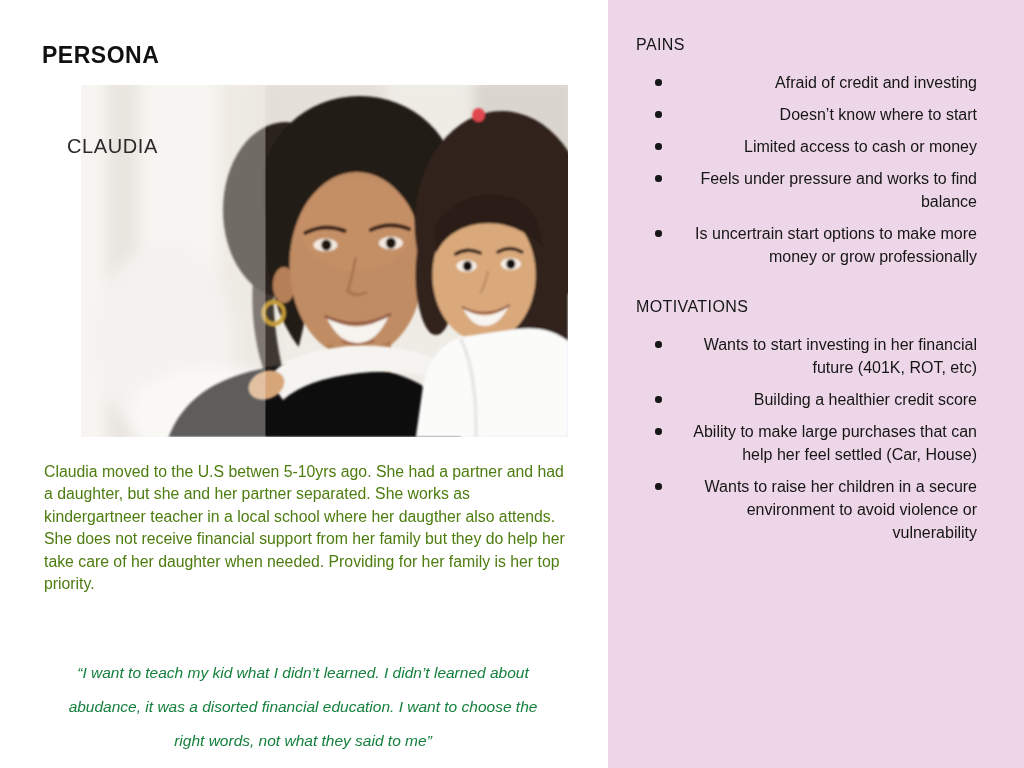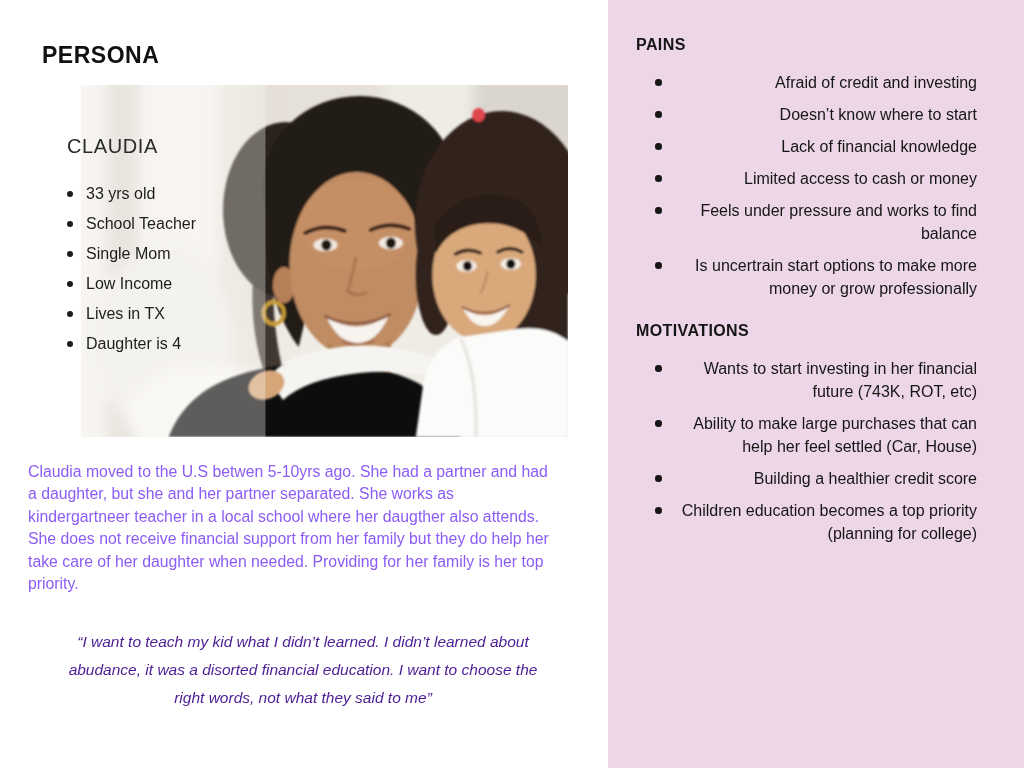--- a/index.html
+++ b/index.html
@@ -20,29 +20,29 @@
   .photo { position:absolute; left:40px; top:85px; width:528px; height:352px; overflow:hidden;padding-left:41px; }
   .photo svg { display:block; width:100%; height:100%; }
 
   .photo-name { position:absolute; left:27px; top:50px; font-size:20px; letter-spacing:0.6px;
                 color:#2b2b2b; }
   .trait-list { position:absolute; left:25px; top:94px; list-style:none; }
   .trait-list li { position:relative; padding-left:21px; font-size:16px; line-height:30px; color:#1d1d1d; }
   .trait-list li::before { content:''; position:absolute; left:2px; top:12px; width:6px; height:6px;
                            border-radius:50%; background:#1b1b1b; }
 
-  .bio { position:absolute; left:28px; top:461px; width:530px; font-size:15.8px;
-         line-height:22.4px; color:#8b5cf6; }
+  .bio { position:absolute; left:44px; top:461px; width:530px; font-size:15.8px;
+         line-height:22.4px; color:#4d7c0f; }
 
-  .quote { position:absolute; left:64px; top:628px; width:478px; text-align:center;
-           font-style:italic; font-size:15.5px; line-height:28px; color:#4c1d95; }
+  .quote { position:absolute; left:64px; top:656px; width:478px; text-align:center;
+           font-style:italic; font-size:15.5px; line-height:34px; color:#15803d; }
 
-  .section-heading { font-size:16px; font-weight:bold; letter-spacing:0.4px; color:#161616;
+  .section-heading { font-size:16px; font-weight:normal; letter-spacing:0.4px; color:#161616;
                      margin-bottom:17px; }
-  .section-heading.motivations { margin-top:22px; }
+  .section-heading.motivations { margin-top:30px; }
   .pm-list { list-style:none; padding-left:36px; width:341px; }
   .pm-list li { position:relative; margin-bottom:9px; font-size:16px; line-height:23px; color:#161616;text-align:right; }
   .pm-list li::before { content:''; position:absolute; left:-17px; top:8px; width:6.5px; height:6.5px;
                         border-radius:50%; background:#161616; }
 </style>
 </head>
 <body>
 
 <div class="left-panel">
 
@@ -120,47 +120,38 @@
         <path d="M414,223 Q439,239 464,221 Q453,241 438,241 Q423,241 414,223 Z" fill="#f8f4ef"></path>
         <path d="M413,222 Q439,235 465,220" stroke="#96604a" stroke-width="2.5" fill="none"></path>
         <path d="M363,352 L371,300 Q380,261 412,252 L472,244 Q506,240 528,256 L528,352 Z" fill="#fbfbfa"></path>
         <path d="M412,254 Q430,290 428,352" stroke="#e3e2de" stroke-width="4" fill="none" opacity="0.8"></path>
       </g>
 
       <rect x="0" y="0" width="200" height="352" fill="#f6f4f0" opacity="0.35"></rect>
     </svg>
 
     <div class="photo-name">CLAUDIA</div>
-    <ul class="trait-list">
-      <li>33 yrs old</li>
-      <li>School Teacher</li>
-      <li>Single Mom</li>
-      <li>Low Income</li>
-      <li>Lives in TX</li>
-      <li>Daughter is 4</li>
-    </ul>
   </div>
 
   <p class="bio">Claudia moved to the U.S betwen 5-10yrs ago. She had a partner and had a daughter, but she and her partner separated. She works as kindergartneer teacher in a local school where her daugther also attends. She does not receive financial support from her family but they do help her take care of her daughter when needed. Providing for her family is her top priority.</p>
 
   <p class="quote">“I want to teach my kid what I didn’t learned. I didn’t learned about abudance, it was a disorted financial education. I want to choose the right words, not what they said to me”</p>
 </div>
 
 <div class="right-panel">
 
   <h2 class="section-heading">PAINS</h2>
   <ul class="pm-list">
     <li>Afraid of credit and investing</li>
     <li>Doesn’t know where to start</li>
-    <li>Lack of financial knowledge</li>
     <li>Limited access to cash or money</li>
     <li>Feels under pressure and works to find balance</li>
     <li>Is uncertrain start options to make more money or grow professionally</li>
   </ul>
 
   <h2 class="section-heading motivations">MOTIVATIONS</h2>
   <ul class="pm-list">
-    <li>Wants to start investing in her financial future (743K, ROT, etc)</li>
+    <li>Wants to start investing in her financial future (401K, ROT, etc)</li>
+    <li>Building a healthier credit score</li>
     <li>Ability to make large purchases that can help her feel settled (Car, House)</li>
-    <li>Building a healthier credit score</li>
-    <li>Children education becomes a top priority (planning for college)</li>
+    <li>Wants to raise her children in a secure environment to avoid violence or vulnerability</li>
   </ul>
 </div>
 
 </body></html>

